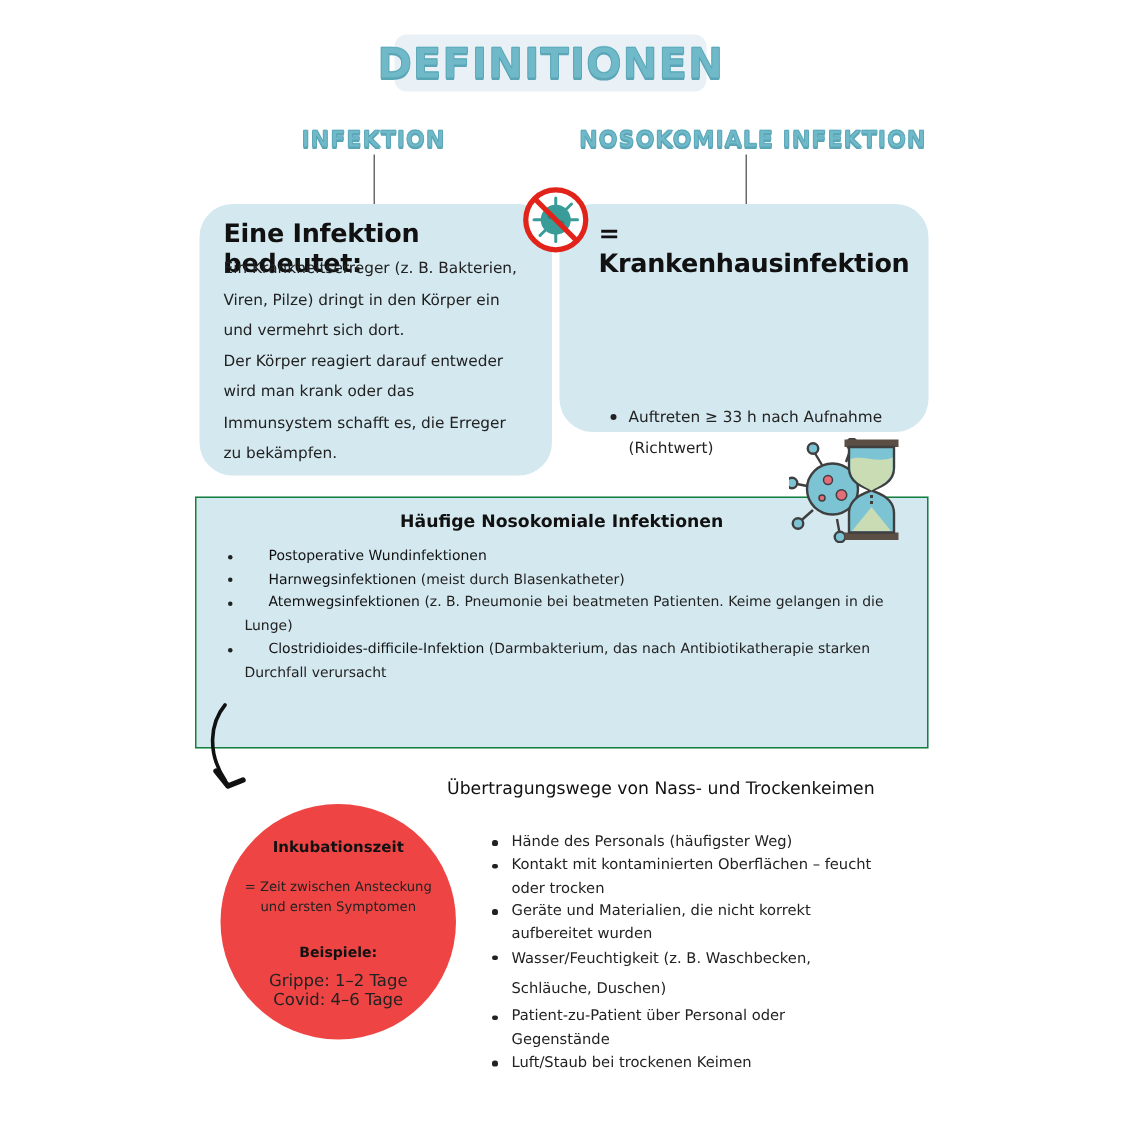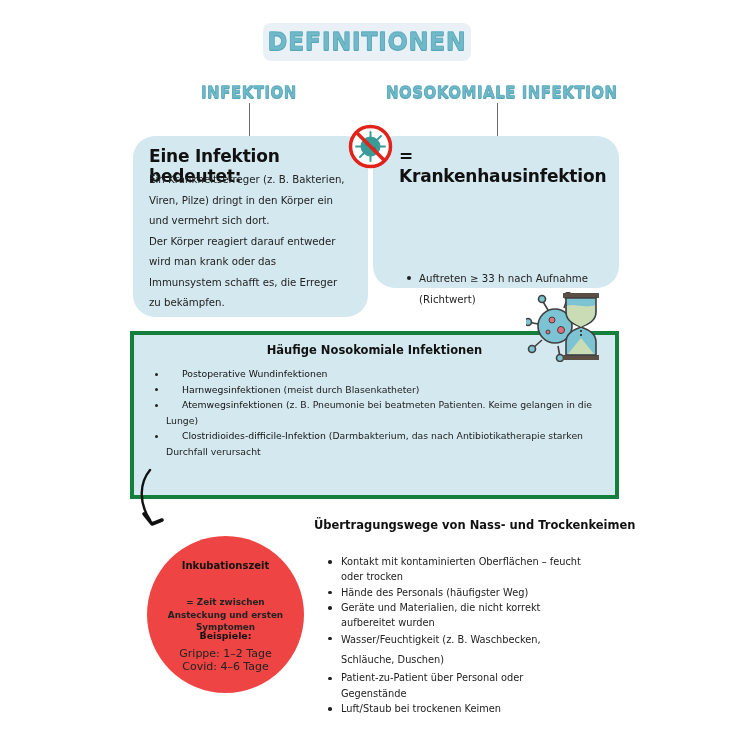--- a/index.html
+++ b/index.html
@@ -10,21 +10,21 @@
     position: absolute; left: 263px; top: 23px; width: 208px; height: 38px;
     background: #e9f1f7; border-radius: 8px;
     display: flex; align-items: center; justify-content: center;
   }
   .bubble {
     font-family: "DejaVu Sans", sans-serif; font-weight: 900; color: #6fb9c9;
     letter-spacing: 0.5px;
     text-shadow: 0 1px 0 #5aa6b7, 0 -1px 0 #8ccad7;
     -webkit-text-stroke: 0.6px #5aa6b7;
   }
-  .title-box .bubble { font-size: 24px; }
+  .title-box .bubble { font-size: 28px; }
   .subhead { position: absolute; font-size: 15px; }
 
   .connector { position: absolute; width: 1px; background: #6a6a6a; }
 
   .card {
     position: absolute; background: #d4e8ef; border-radius: 22px;
   }
   .card h3 {
     font-family: "DejaVu Sans", sans-serif; font-weight: 900; font-size: 17px; color: #111;
     letter-spacing: -0.2px;
@@ -33,45 +33,45 @@
 
   .bullet-list { list-style: none; }
   .bullet-list li { position: relative; padding-left: 16px; }
   .bullet-list li::before {
     content: ""; position: absolute; left: 4px; top: 0.65em; width: 4px; height: 4px;
     border-radius: 50%; background: #222;
   }
 
   .common-box {
     position: absolute; left: 130px; top: 331px; width: 489px; height: 168px;
-    background: #d4e8ef; border: 4px solid #15803d;
+    background: #d4e8ef; border: 1px solid #15803d;
   }
   .common-box h3 {
     position: absolute; left: 0; top: 8px; width: 100%; text-align: center;
     font-weight: 900; font-size: 11.5px; color: #111;
   }
   .common-list { position: absolute; left: 20px; top: 31px; width: 455px; font-size: 9.3px; line-height: 15.6px; color: #222; }
   .common-list li { padding-left: 12px; }
   .common-list li::before { left: 1px; top: 0.7em; width: 3px; height: 3px; }
   .common-list b { font-weight: normal; color: #111; margin-left: 16px; }
 
   .transfer-title {
-    position: absolute; left: 298px; top: 518px; font-weight: 700; font-size: 11.5px; color: #111; margin-left: 16px;
+    position: absolute; left: 298px; top: 518px; font-weight: 400; font-size: 11.5px; color: #111;
   }
   .transfer-list { position: absolute; left: 327px; top: 554px; width: 255px; font-size: 9.8px; line-height: 15.3px; color: #222; }
   .transfer-list li { padding-left: 14px; }
   .transfer-list li::before { left: 1px; top: 0.65em; width: 3.5px; height: 3.5px; }
   .transfer-list li.tall { line-height: 20px; }
 
   .circle {
     position: absolute; left: 147px; top: 536px; width: 157px; height: 157px; border-radius: 50%;
     background: #ef4444; text-align: center;
   }
   .circle .c-title { position: absolute; top: 24px; width: 100%; font-weight: 900; font-size: 10px; color: #111; }
-  .circle .c-def { position: absolute; top: 60px; left: 10px; right: 10px; font-size: 8.8px; line-height: 12.5px; color: #222; font-weight: bold; }
+  .circle .c-def { position: absolute; top: 50px; left: 10px; right: 10px; font-size: 8.8px; line-height: 12.5px; color: #222; }
   .circle .c-sub { position: absolute; top: 94px; width: 100%; font-weight: 900; font-size: 9.4px; color: #111; }
   .circle .c-ex { position: absolute; top: 112px; width: 100%; font-size: 11px; line-height: 12.5px; color: #222; }
 </style>
 </head>
 <body>
 
 <div class="title-box">
   <span class="bubble">DEFINITIONEN</span>
 </div>
 
@@ -171,19 +171,19 @@
   <div class="c-title">Inkubationszeit</div>
   <div class="c-def">= Zeit zwischen Ansteckung und ersten Symptomen</div>
   <div class="c-sub">Beispiele:</div>
   <div class="c-ex">
     <span>Grippe: 1–2 Tage</span><br>
     <span>Covid: 4–6 Tage</span>
   </div>
 </div>
 
 <ul class="bullet-list transfer-list">
+  <li>Hände des Personals (häufigster Weg)</li>
   <li>Kontakt mit kontaminierten Oberflächen – feucht oder trocken</li>
-  <li>Hände des Personals (häufigster Weg)</li>
   <li>Geräte und Materialien, die nicht korrekt aufbereitet wurden</li>
   <li class="tall">Wasser/Feuchtigkeit (z. B. Waschbecken, Schläuche, Duschen)</li>
   <li>Patient-zu-Patient über Personal oder Gegenstände</li>
   <li>Luft/Staub bei trockenen Keimen</li>
 </ul>
 
 </body></html>

